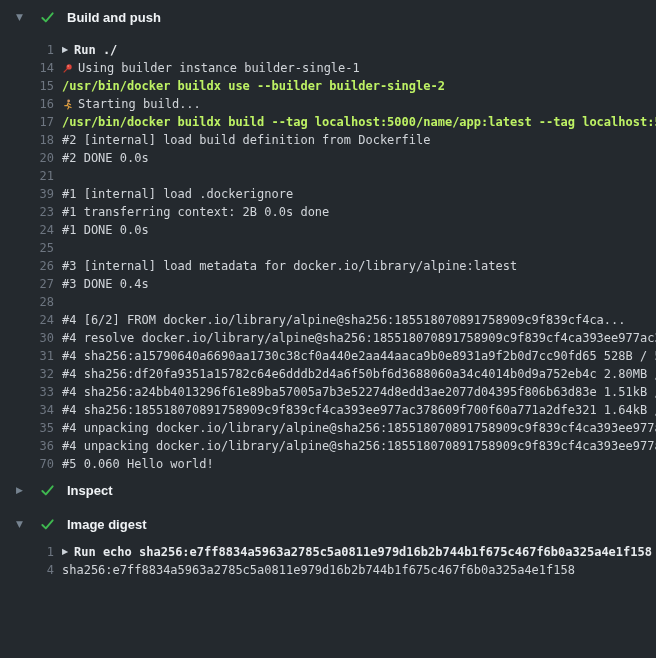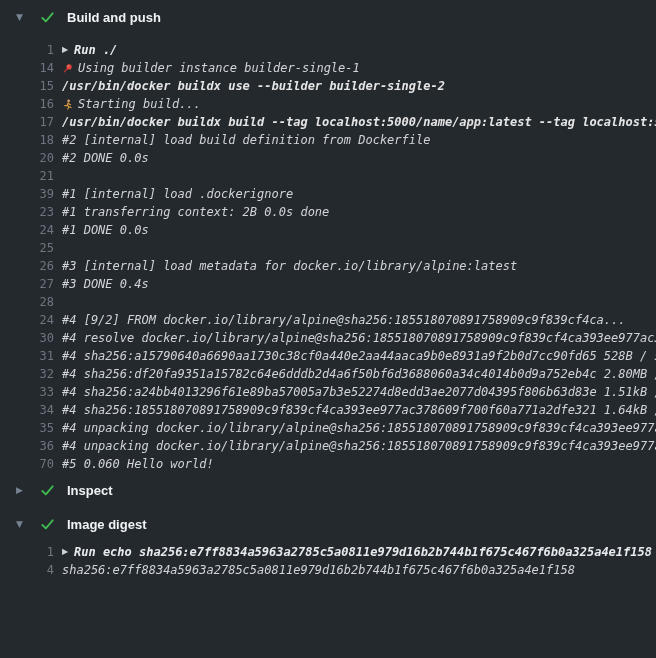--- a/index.html
+++ b/index.html
@@ -29,22 +29,22 @@
     overflow:hidden;
   }
   .line-num{
     width:54px;flex:none;text-align:right;color:#6e7681;
     cursor:pointer;user-select:none;
   }
   .line-content{
     margin-left:8px;flex:1 1 auto;overflow:hidden;white-space:pre;
     display:flex;align-items:center;
   }
-  .line-content .txt{white-space:pre;font-style:italic;}
-  .log-line.info .txt{color:#e5e5e5;font-weight:600;}
+  .line-content .txt{white-space:pre;}
+  .log-line.info .txt{color:#bef264;font-weight:600;}
   .log-line.command .txt{color:#e8ebee;font-weight:600;}
   .expander{
     width:12px;flex:none;font-size:8px;color:#cdd3da;
     font-family:"DejaVu Sans",sans-serif;line-height:1;cursor:pointer;
   }
   .inline-icon{width:11px;height:13px;flex:none;margin-right:5px;}
 </style>
 </head>
 <body>
 
@@ -141,21 +141,21 @@
     <span class="line-content"><span class="txt">#3 DONE 0.4s</span></span>
   </div>
 
   <div class="log-line blank">
     <span class="line-num">28</span>
     <span class="line-content"><span class="txt"></span></span>
   </div>
 
   <div class="log-line plain">
     <span class="line-num">24</span>
-    <span class="line-content"><span class="txt">#4 [9/2] FROM docker.io/library/alpine@sha256:185518070891758909c9f839cf4ca...</span></span>
+    <span class="line-content"><span class="txt">#4 [6/2] FROM docker.io/library/alpine@sha256:185518070891758909c9f839cf4ca...</span></span>
   </div>
 
   <div class="log-line plain">
     <span class="line-num">30</span>
     <span class="line-content"><span class="txt">#4 resolve docker.io/library/alpine@sha256:185518070891758909c9f839cf4ca393ee977ac3</span></span>
   </div>
 
   <div class="log-line plain">
     <span class="line-num">31</span>
     <span class="line-content"><span class="txt">#4 sha256:a15790640a6690aa1730c38cf0a440e2aa44aaca9b0e8931a9f2b0d7cc90fd65 528B / 5</span></span>

